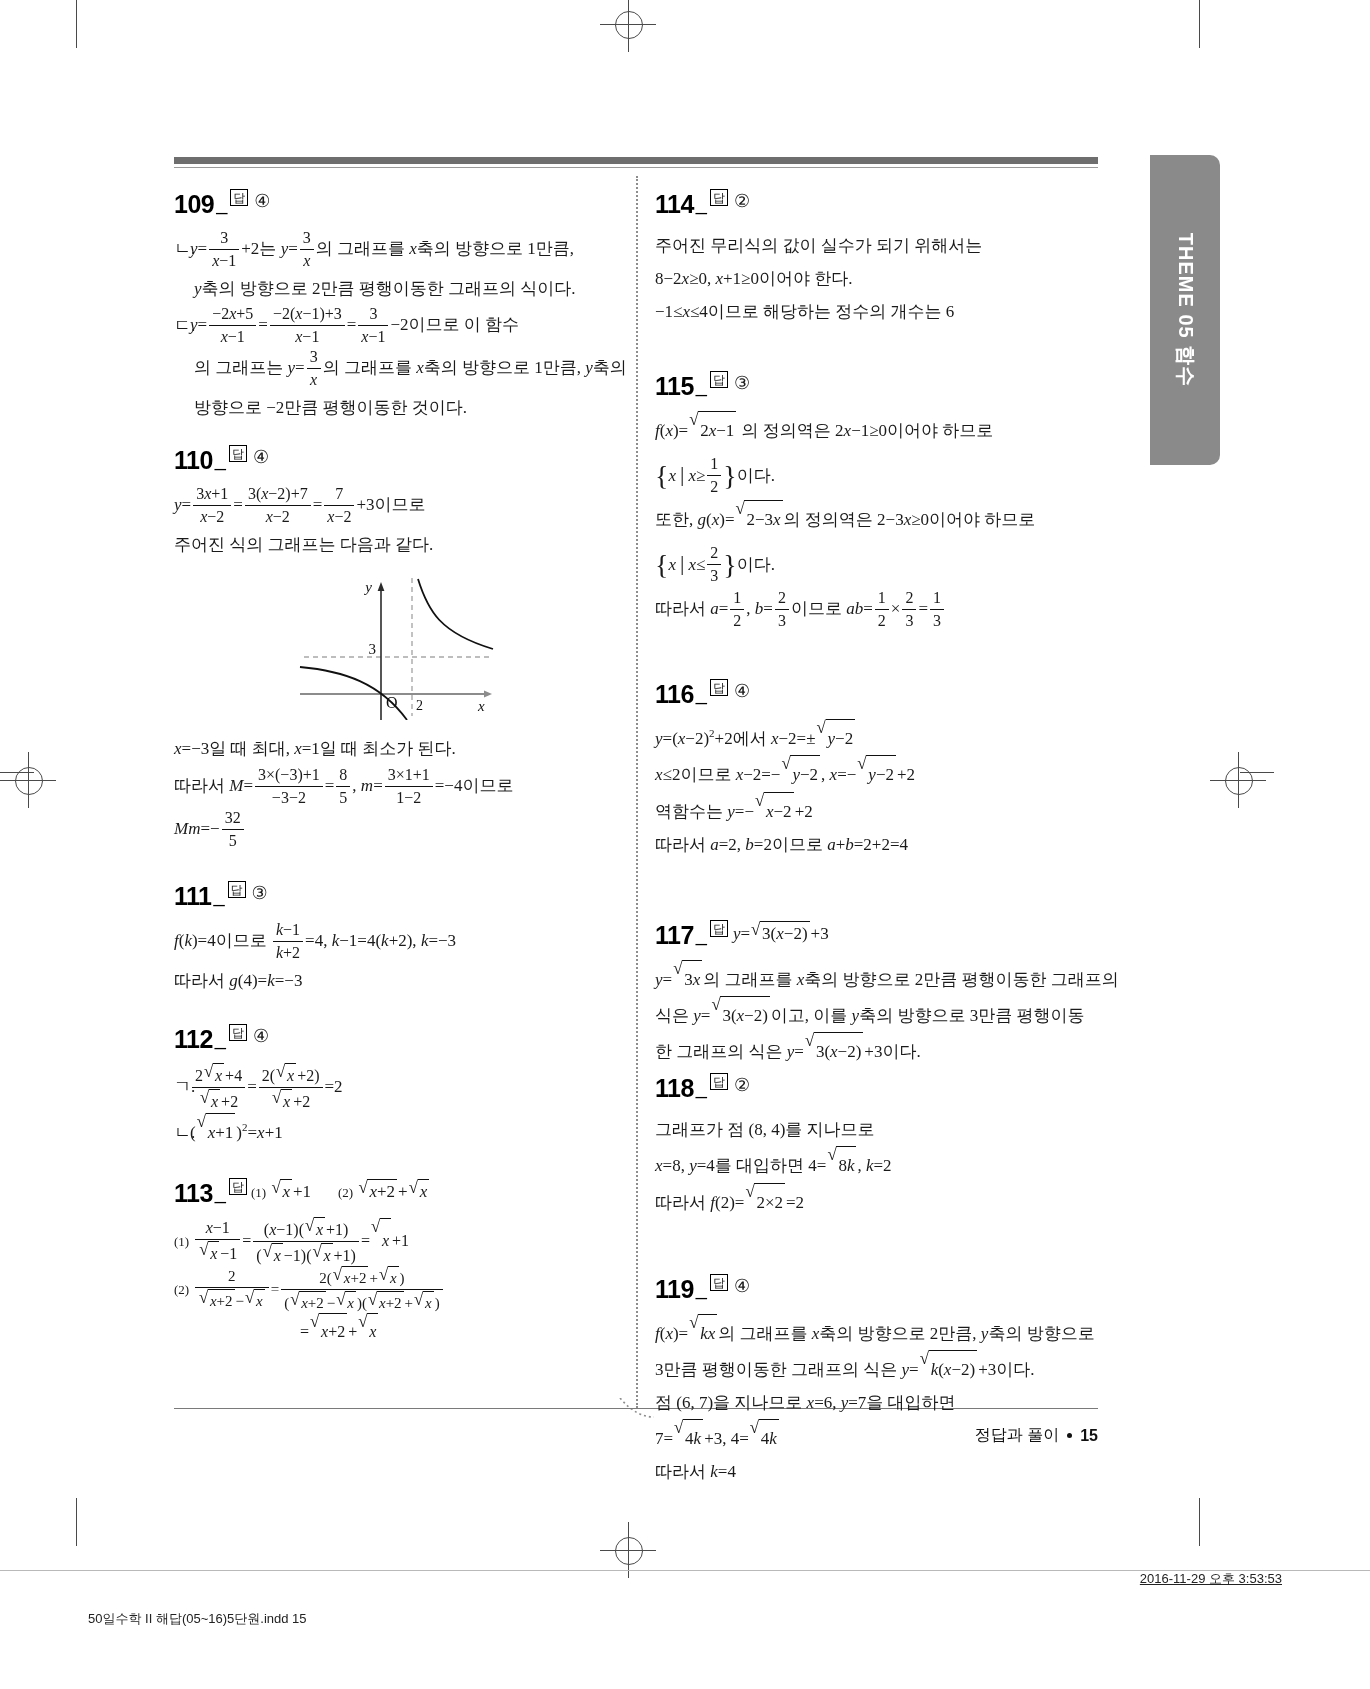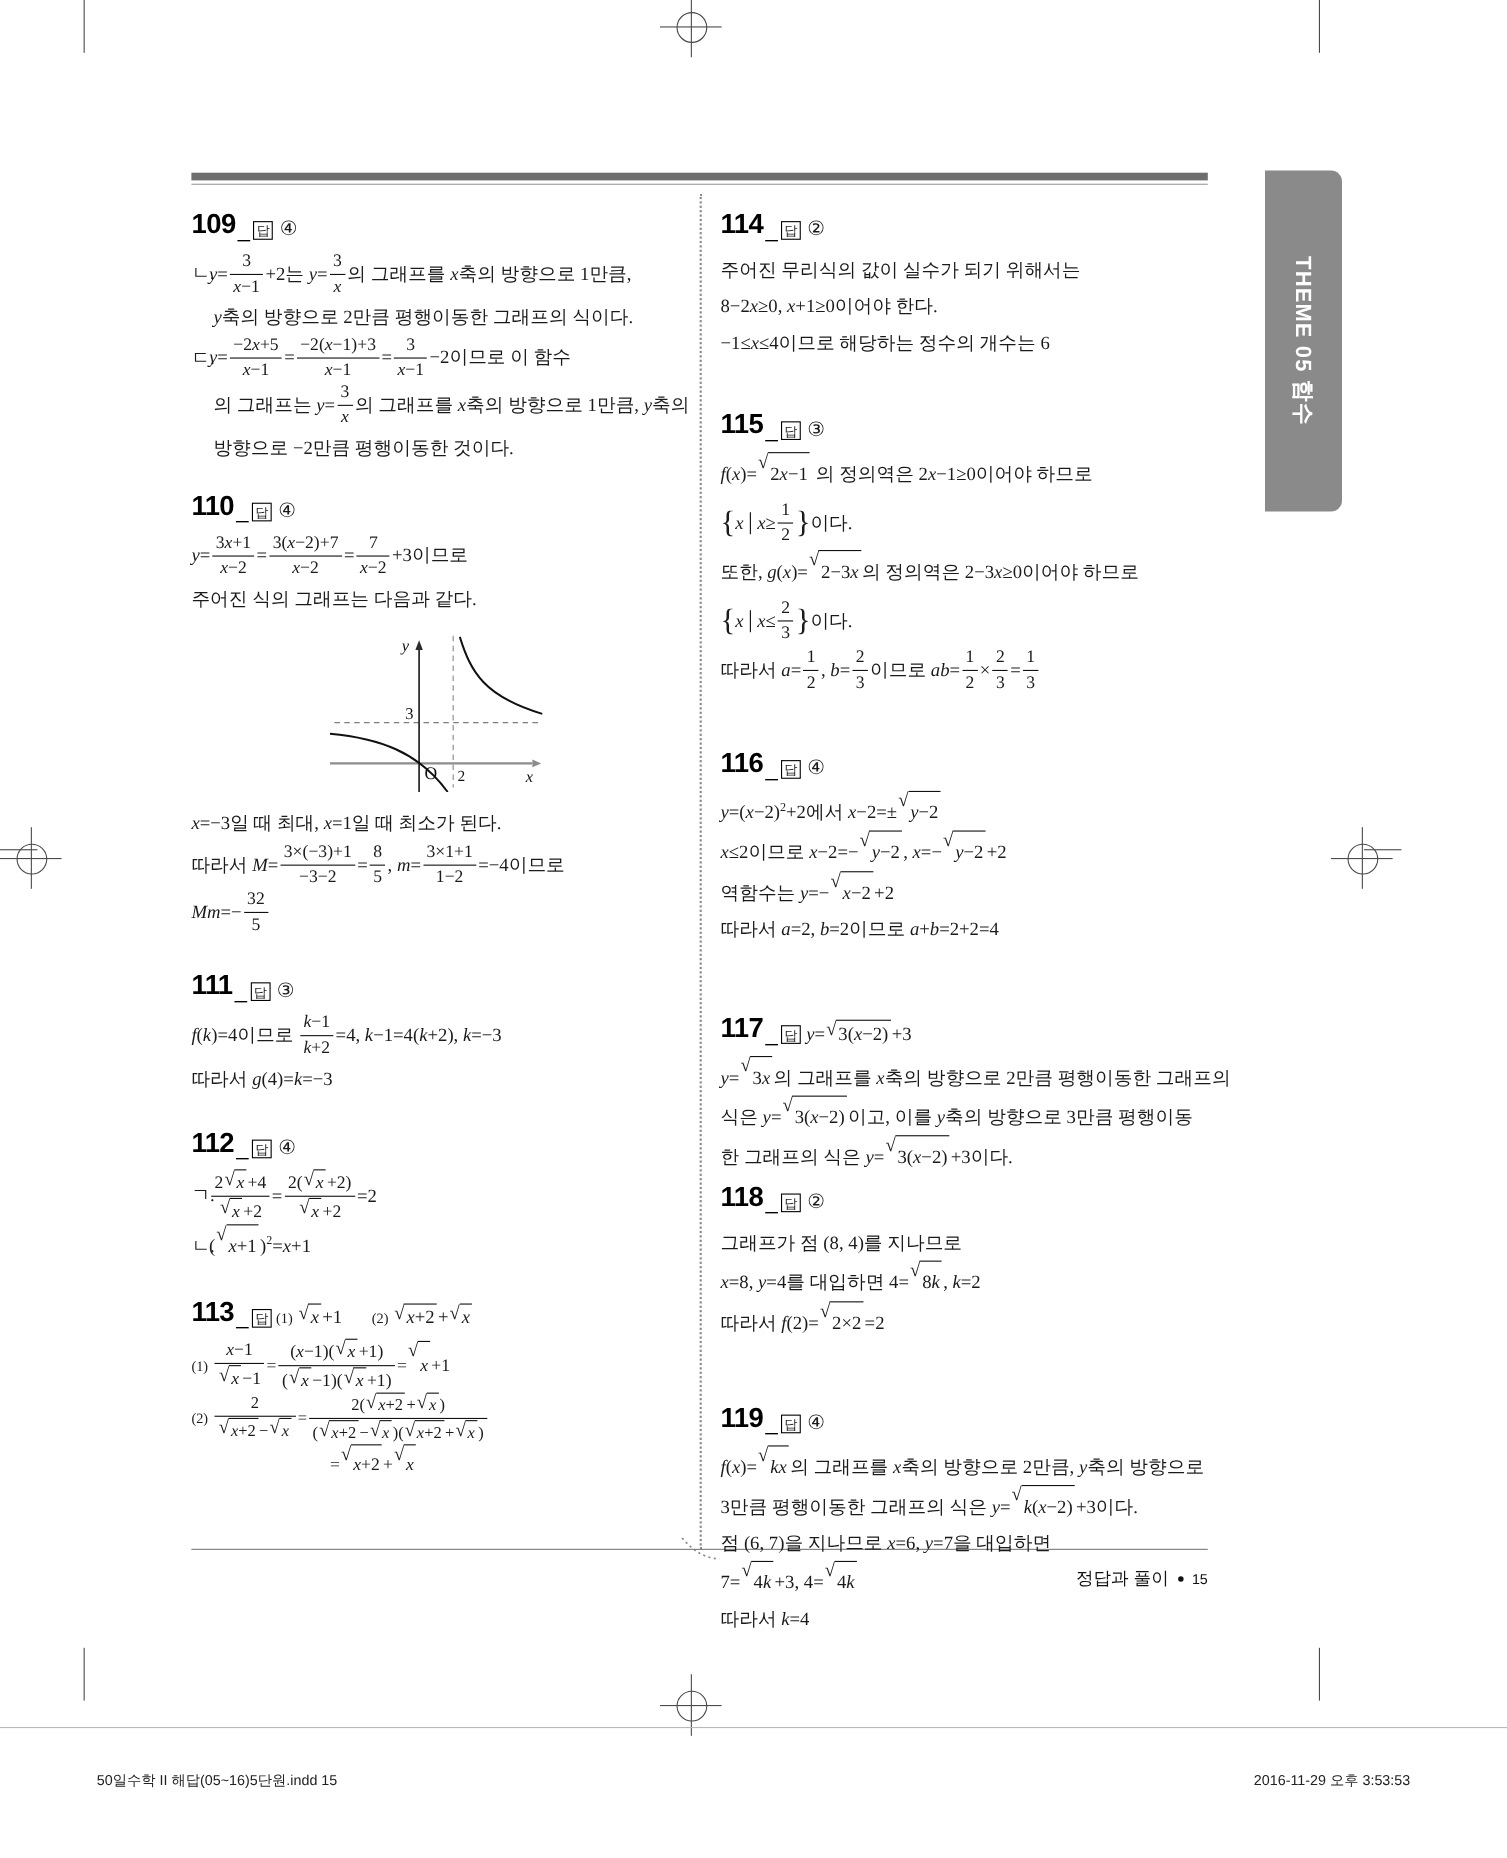--- a/index.html
+++ b/index.html
@@ -124,21 +124,21 @@
     width: 924px;
     height: 1px;
     background: #7a7a7a;
   }
 
   
   .qblock { margin-bottom: 6px; }
 
   .qhead {
     display: flex;
-    align-items: flex-end;
+    align-items: flex-start;
     gap: 1px;
     margin-bottom: 10px;
   }
   .qnum {
     font-family: "Liberation Sans", sans-serif;
     font-weight: bold;
     font-size: 25px;
     letter-spacing: -0.5px;
     color: #000;
   }
@@ -258,22 +258,22 @@
     align-items: center;
     gap: 8px;
   }
   .folio .dot {
     display: inline-block;
     width: 5px; height: 5px;
     background: #111;
     border-radius: 50%;
   }
   .folio .pg {
-    font-weight: normal;
-    font-size: 13px;
+    font-weight: bold;
+    font-size: 16px;
   }
 
   .footer-rule {
     position: absolute;
     left: 0;
     top: 1570px;
     width: 1370px;
     height: 1px;
     background: #b9b9b9;
   }
@@ -281,24 +281,25 @@
     position: absolute;
     left: 88px;
     top: 1610px;
     font-family: "Liberation Sans", sans-serif;
     font-size: 13px;
     color: #222;
   }
   .file-stamp {
     position: absolute;
     right: 88px;
-    top: 1610px;
+    top: 1570px;
     font-family: "Liberation Sans", sans-serif;
     font-size: 13px;
     color: #222;
+    text-decoration: underline;
   }
 </style>
 </head>
 <body>
 
 <div class="page">
 
   <div class="reg-cross" style="left:600px; top:-4px;">
       <div class="ring"></div>
     </div>

